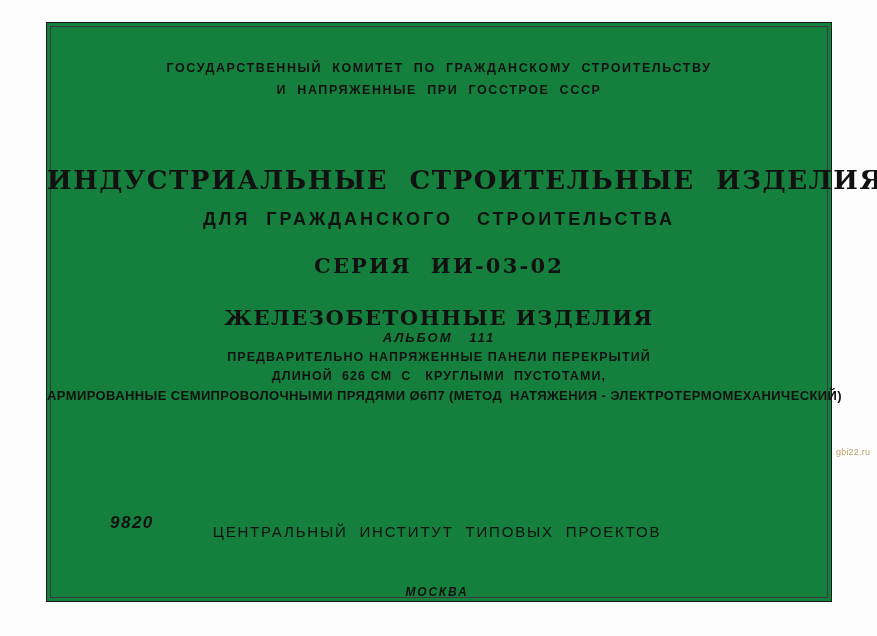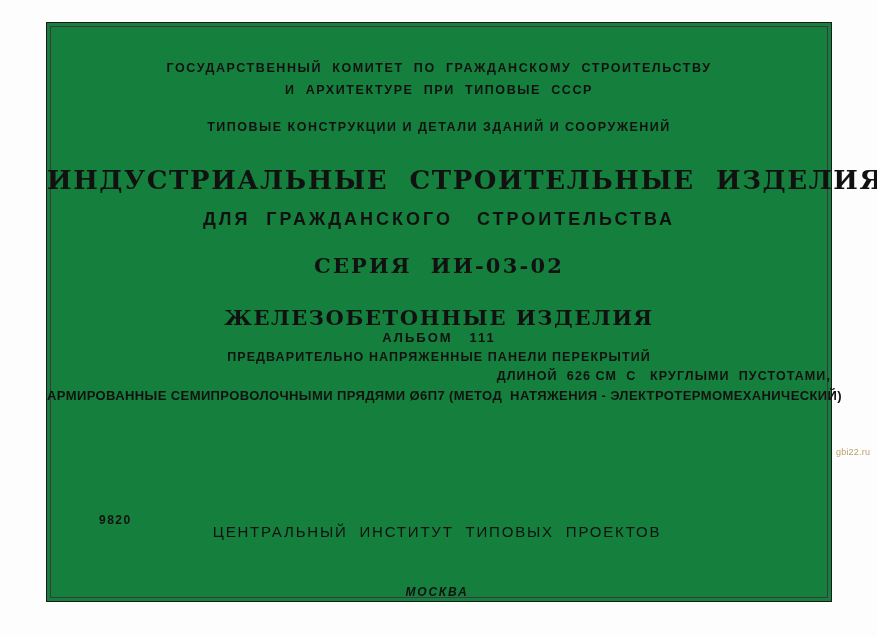--- a/index.html
+++ b/index.html
@@ -122,63 +122,64 @@
     letter-spacing: 1.6px;
   }
 
   .album {
     position: absolute;
     top: 307px;
     width: 100%;
     font-size: 13px;
     letter-spacing: 2px;
     font-weight: 600;
+    font-style: italic;
   }
   .desc1 {
     position: absolute;
     top: 327px;
     width: 100%;
     font-size: 12.5px;
     letter-spacing: 1.1px;
     font-weight: 600;
     text-align: center;
   }
   .desc2 {
     position: absolute;
     top: 346px;
     width: 100%;
     font-size: 12.5px;
     letter-spacing: 1.1px;
     font-weight: 600;
-    text-align: right;
   }
   .desc3 {
     position: absolute;
     top: 365px;
     width: 100%;
     font-size: 13px;
     letter-spacing: 0.4px;
     font-weight: 600;
   }
   .desc4 {
     position: absolute;
     top: 384px;
     width: 100%;
     font-size: 11.5px;
     letter-spacing: 0.5px;
     font-weight: 600;
   }
 
   .doc-number {
     position: absolute;
-    left: 52px;
+    left: 63px;
     top: 490px;
-    font-size: 12px;
+    font-size: 17px;
     letter-spacing: 1.5px;
     font-weight: 600;
+    font-style: italic;
   }
 
   .institute {
     position: absolute;
     top: 500px;
     left: 110px;
     width: 560px;
     font-size: 15px;
     letter-spacing: 1.8px;
     font-weight: 400;
@@ -206,23 +207,22 @@
 </head>
 <body>
 
 <div class="page">
   <div class="frame">
     <div class="frame-inner"></div>
 
     <div class="content">
 
       <div class="line org1">ГОСУДАРСТВЕННЫЙ  КОМИТЕТ  ПО  ГРАЖДАНСКОМУ  СТРОИТЕЛЬСТВУ</div>
-      <div class="line org2">И  АРХИТЕКТУРЕ  ПРИ  ТИПОВЫЕ  СССР</div>
-
-      <div class="line subtitle-series">ТИПОВЫЕ КОНСТРУКЦИИ И ДЕТАЛИ ЗДАНИЙ И СООРУЖЕНИЙ</div>
+      <div class="line org2">И  НАПРЯЖЕННЫЕ  ПРИ  ГОССТРОЕ  СССР</div>
+
 
       <div class="line main-title">ИНДУСТРИАЛЬНЫЕ  СТРОИТЕЛЬНЫЕ  ИЗДЕЛИЯ</div>
       <div class="line main-sub">ДЛЯ  ГРАЖДАНСКОГО   СТРОИТЕЛЬСТВА</div>
 
       <div class="line series">СЕРИЯ  ИИ-03-02</div>
       <div class="line series2">ЖЕЛЕЗОБЕТОННЫЕ ИЗДЕЛИЯ</div>
 
       <div class="line album">АЛЬБОМ   111</div>
 
       <div class="line desc1">ПРЕДВАРИТЕЛЬНО НАПРЯЖЕННЫЕ ПАНЕЛИ ПЕРЕКРЫТИЙ</div>

